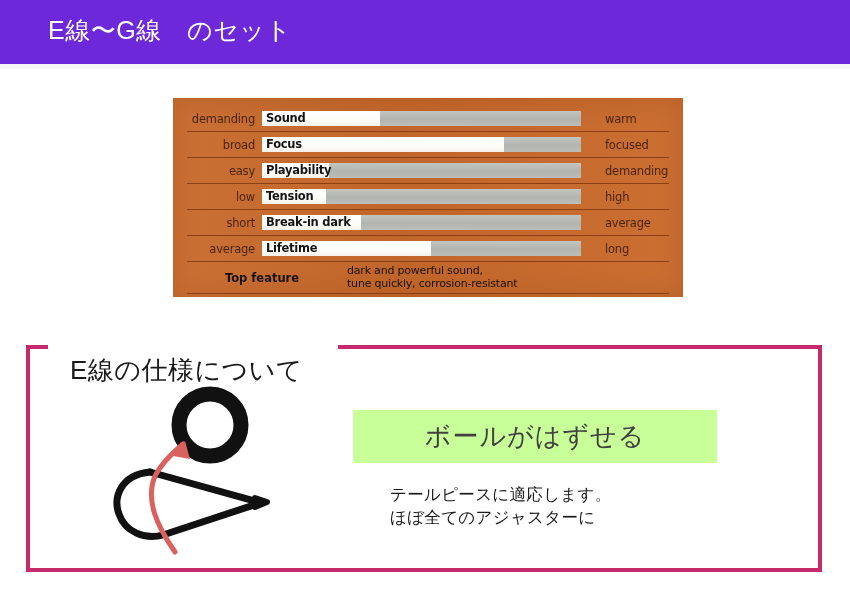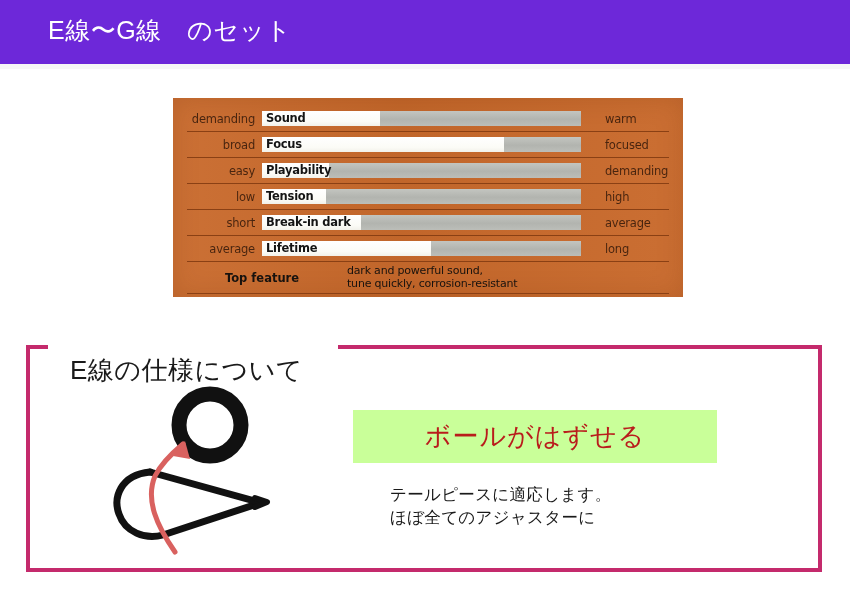--- a/index.html
+++ b/index.html
@@ -200,21 +200,21 @@
   }
   .green-box-text {
     position: absolute;
     left: 0;
     top: 0;
     width: 364px;
     height: 53px;
     line-height: 53px;
     text-align: center;
     font-size: 26px;
-    color: #b91c1c;
+    color: #404040;
     letter-spacing: 1px;
   }
   .note-text {
     position: absolute;
     left: 390px;
     top: 483px;
     font-size: 16.5px;
     line-height: 23px;
     color: #1a1a1a;
     letter-spacing: 0.3px;

